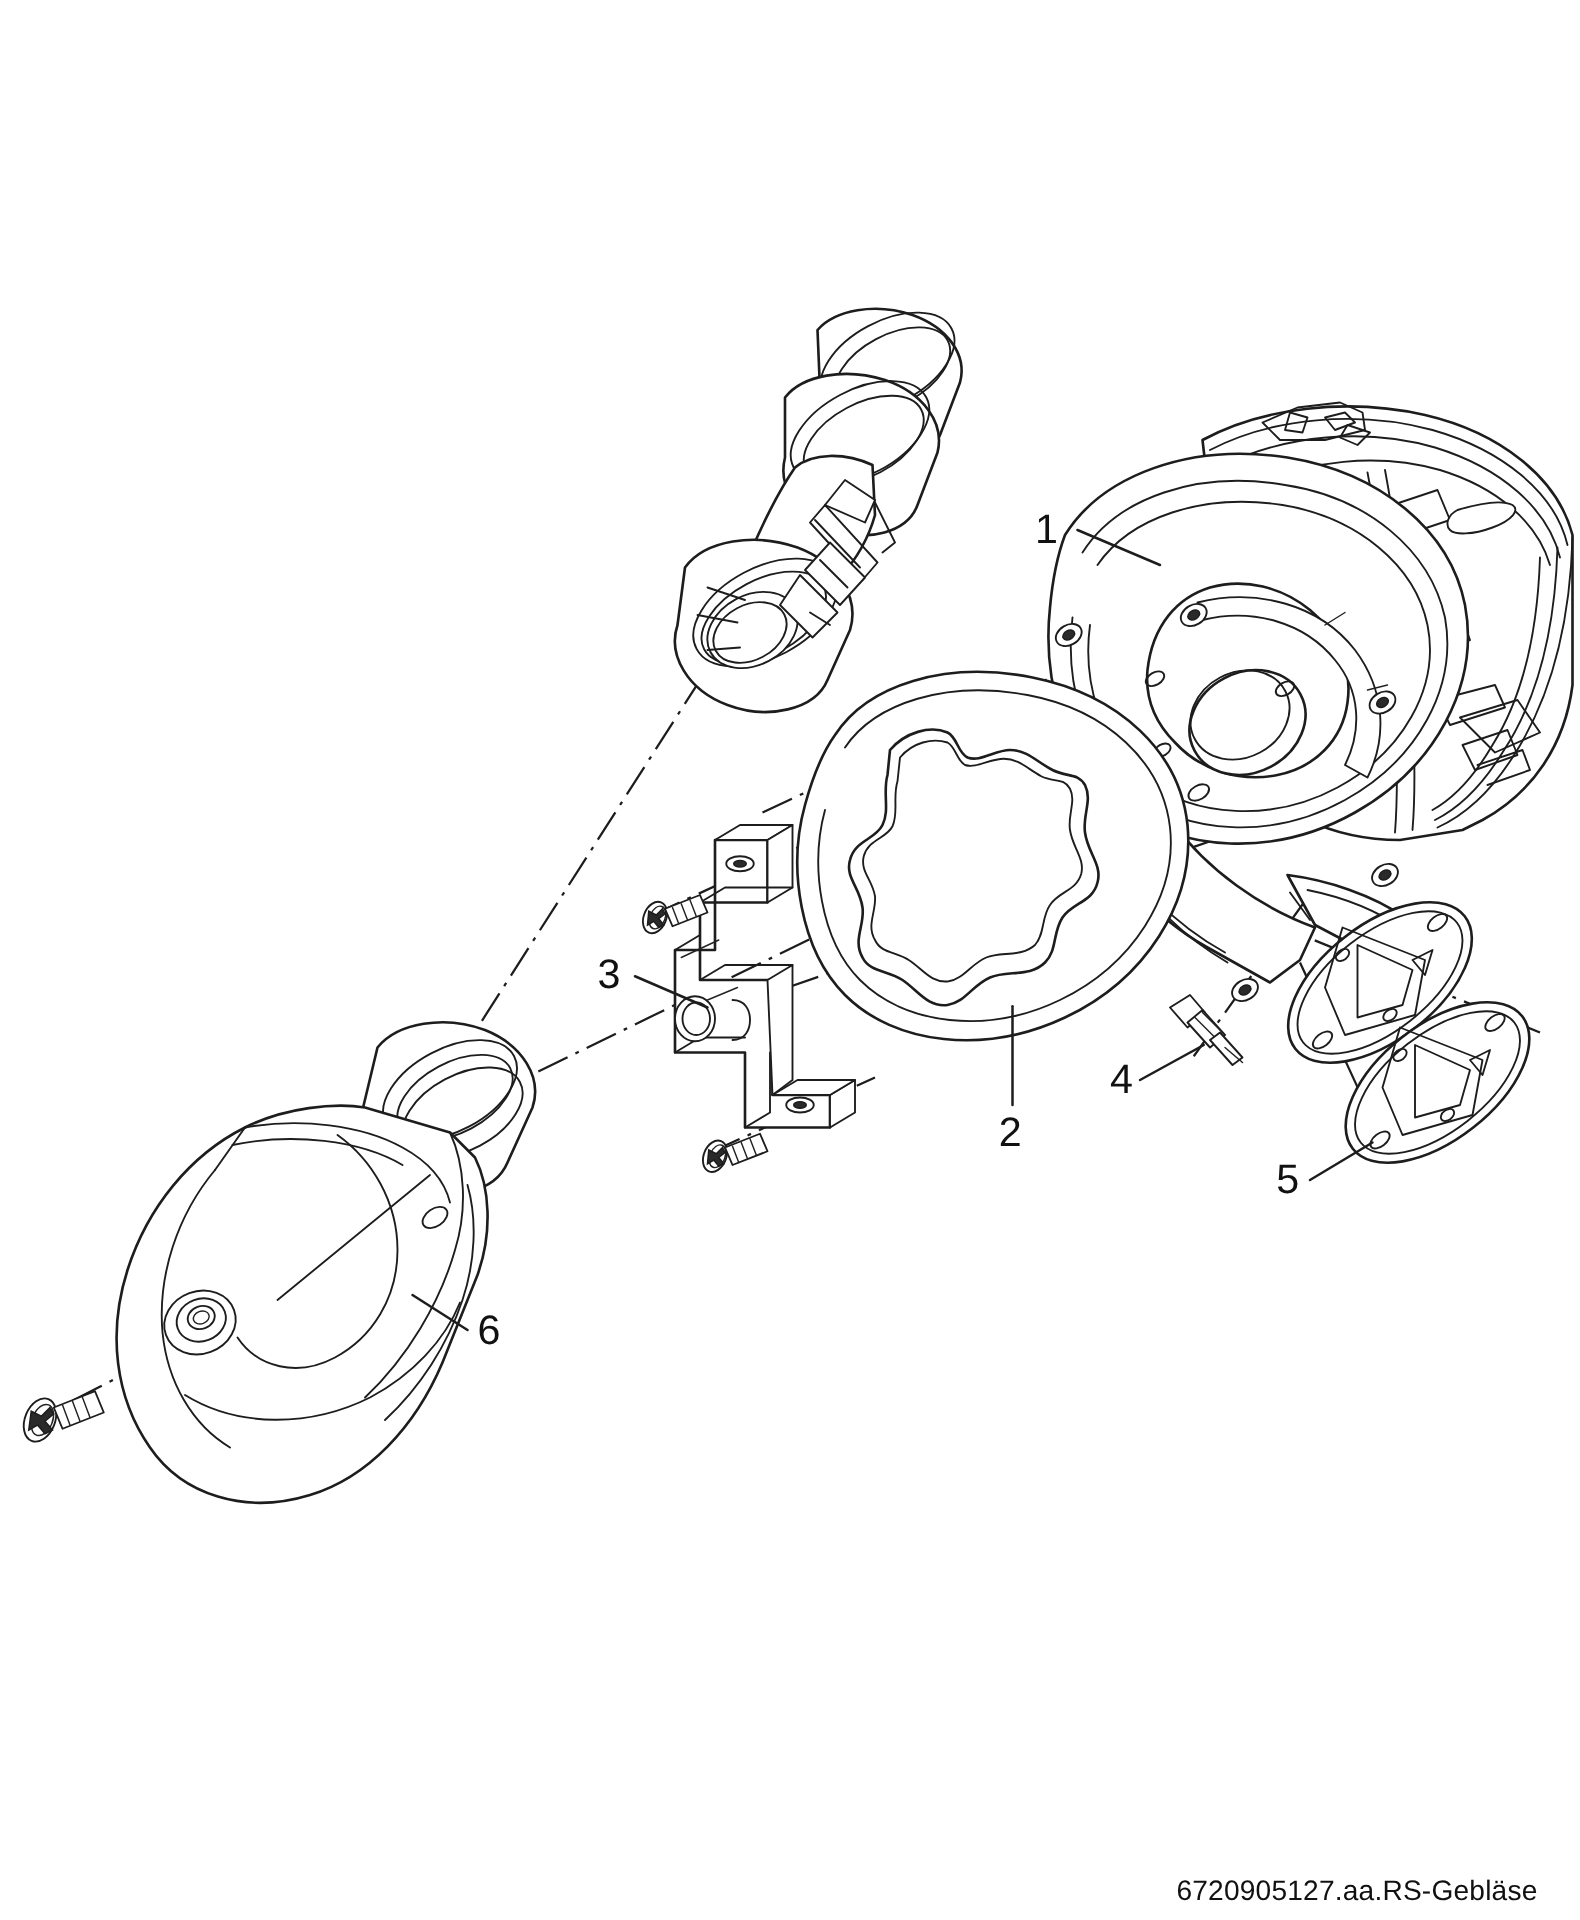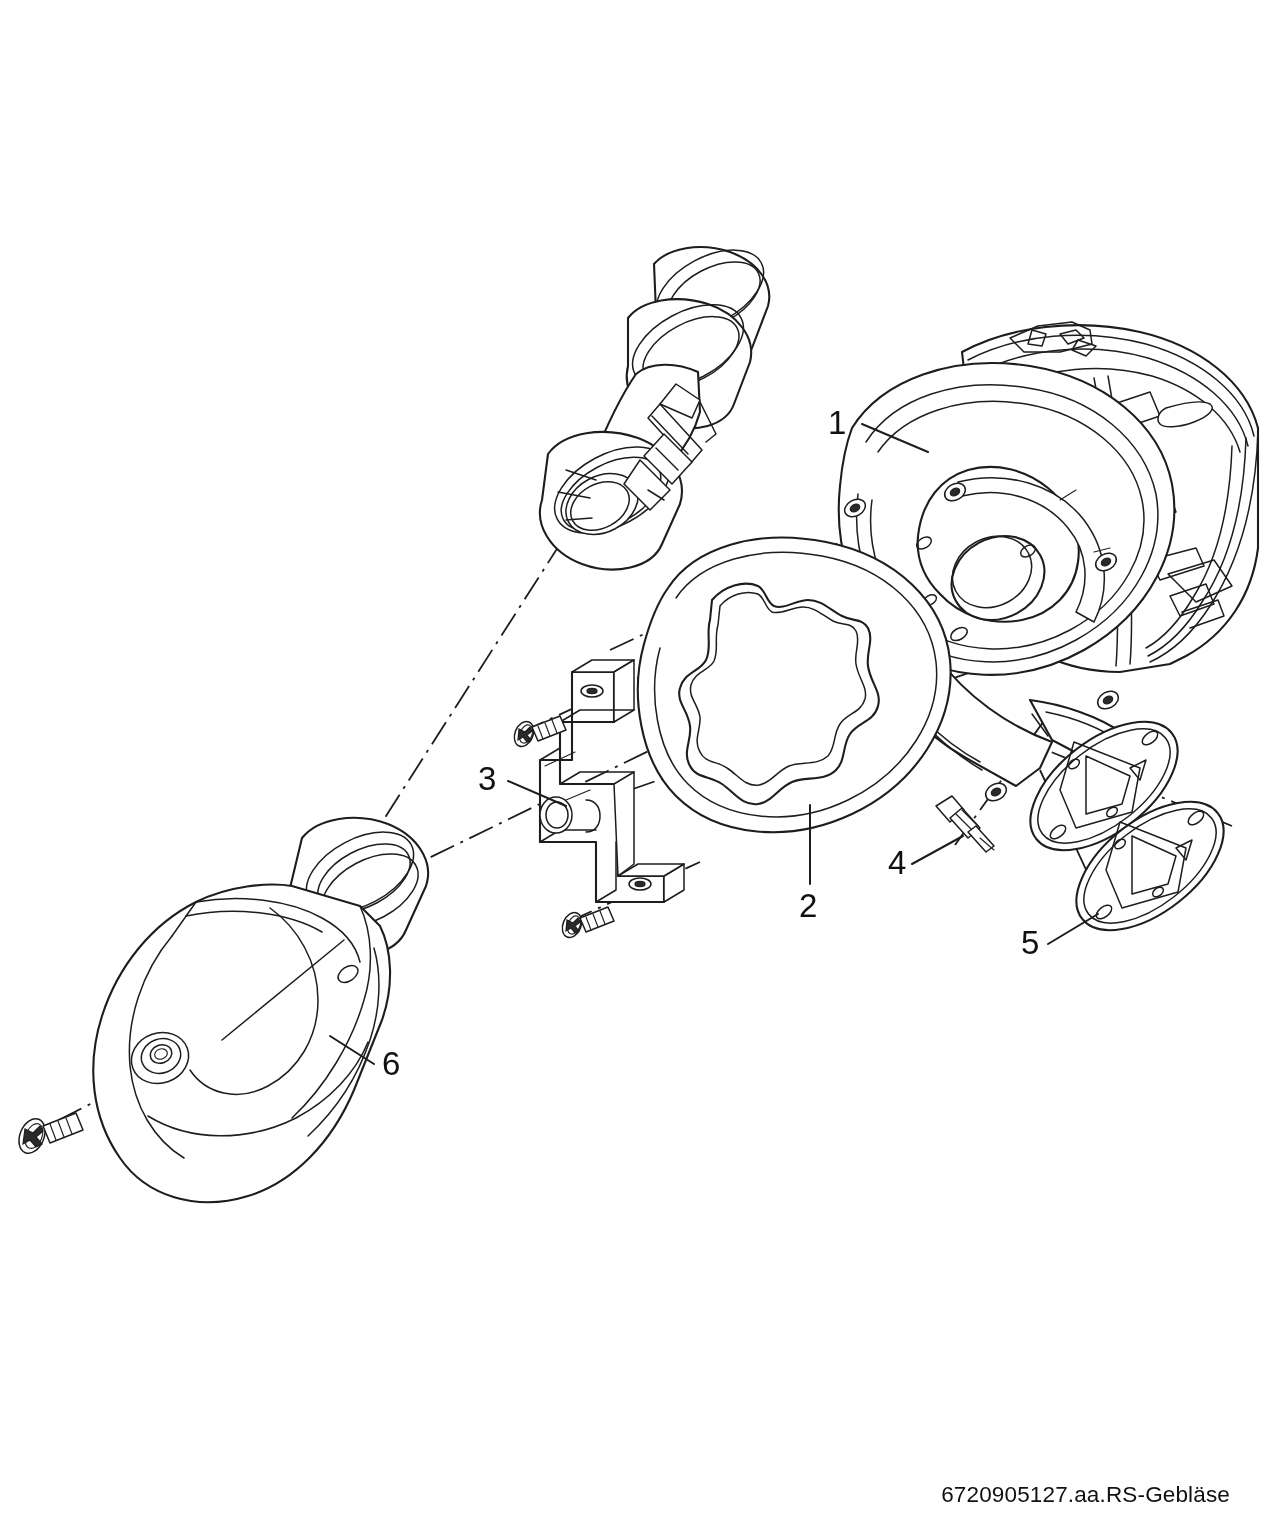--- a/index.html
+++ b/index.html
@@ -83,21 +83,21 @@
   }
   .callout-text {
     font-family: "Liberation Sans", sans-serif;
     font-size: 33px;
     fill: #111111;
     dominant-baseline: alphabetic;
   }
   .caption-text {
     position: absolute;
     right: 34px;
-    bottom: 28px;
+    bottom: 10px;
     font-family: "Liberation Sans", sans-serif;
     font-size: 22.5px;
     letter-spacing: 0.15px;
     color: #111111;
     white-space: nowrap;
   }
 </style>
 </head>
 <body>
 

